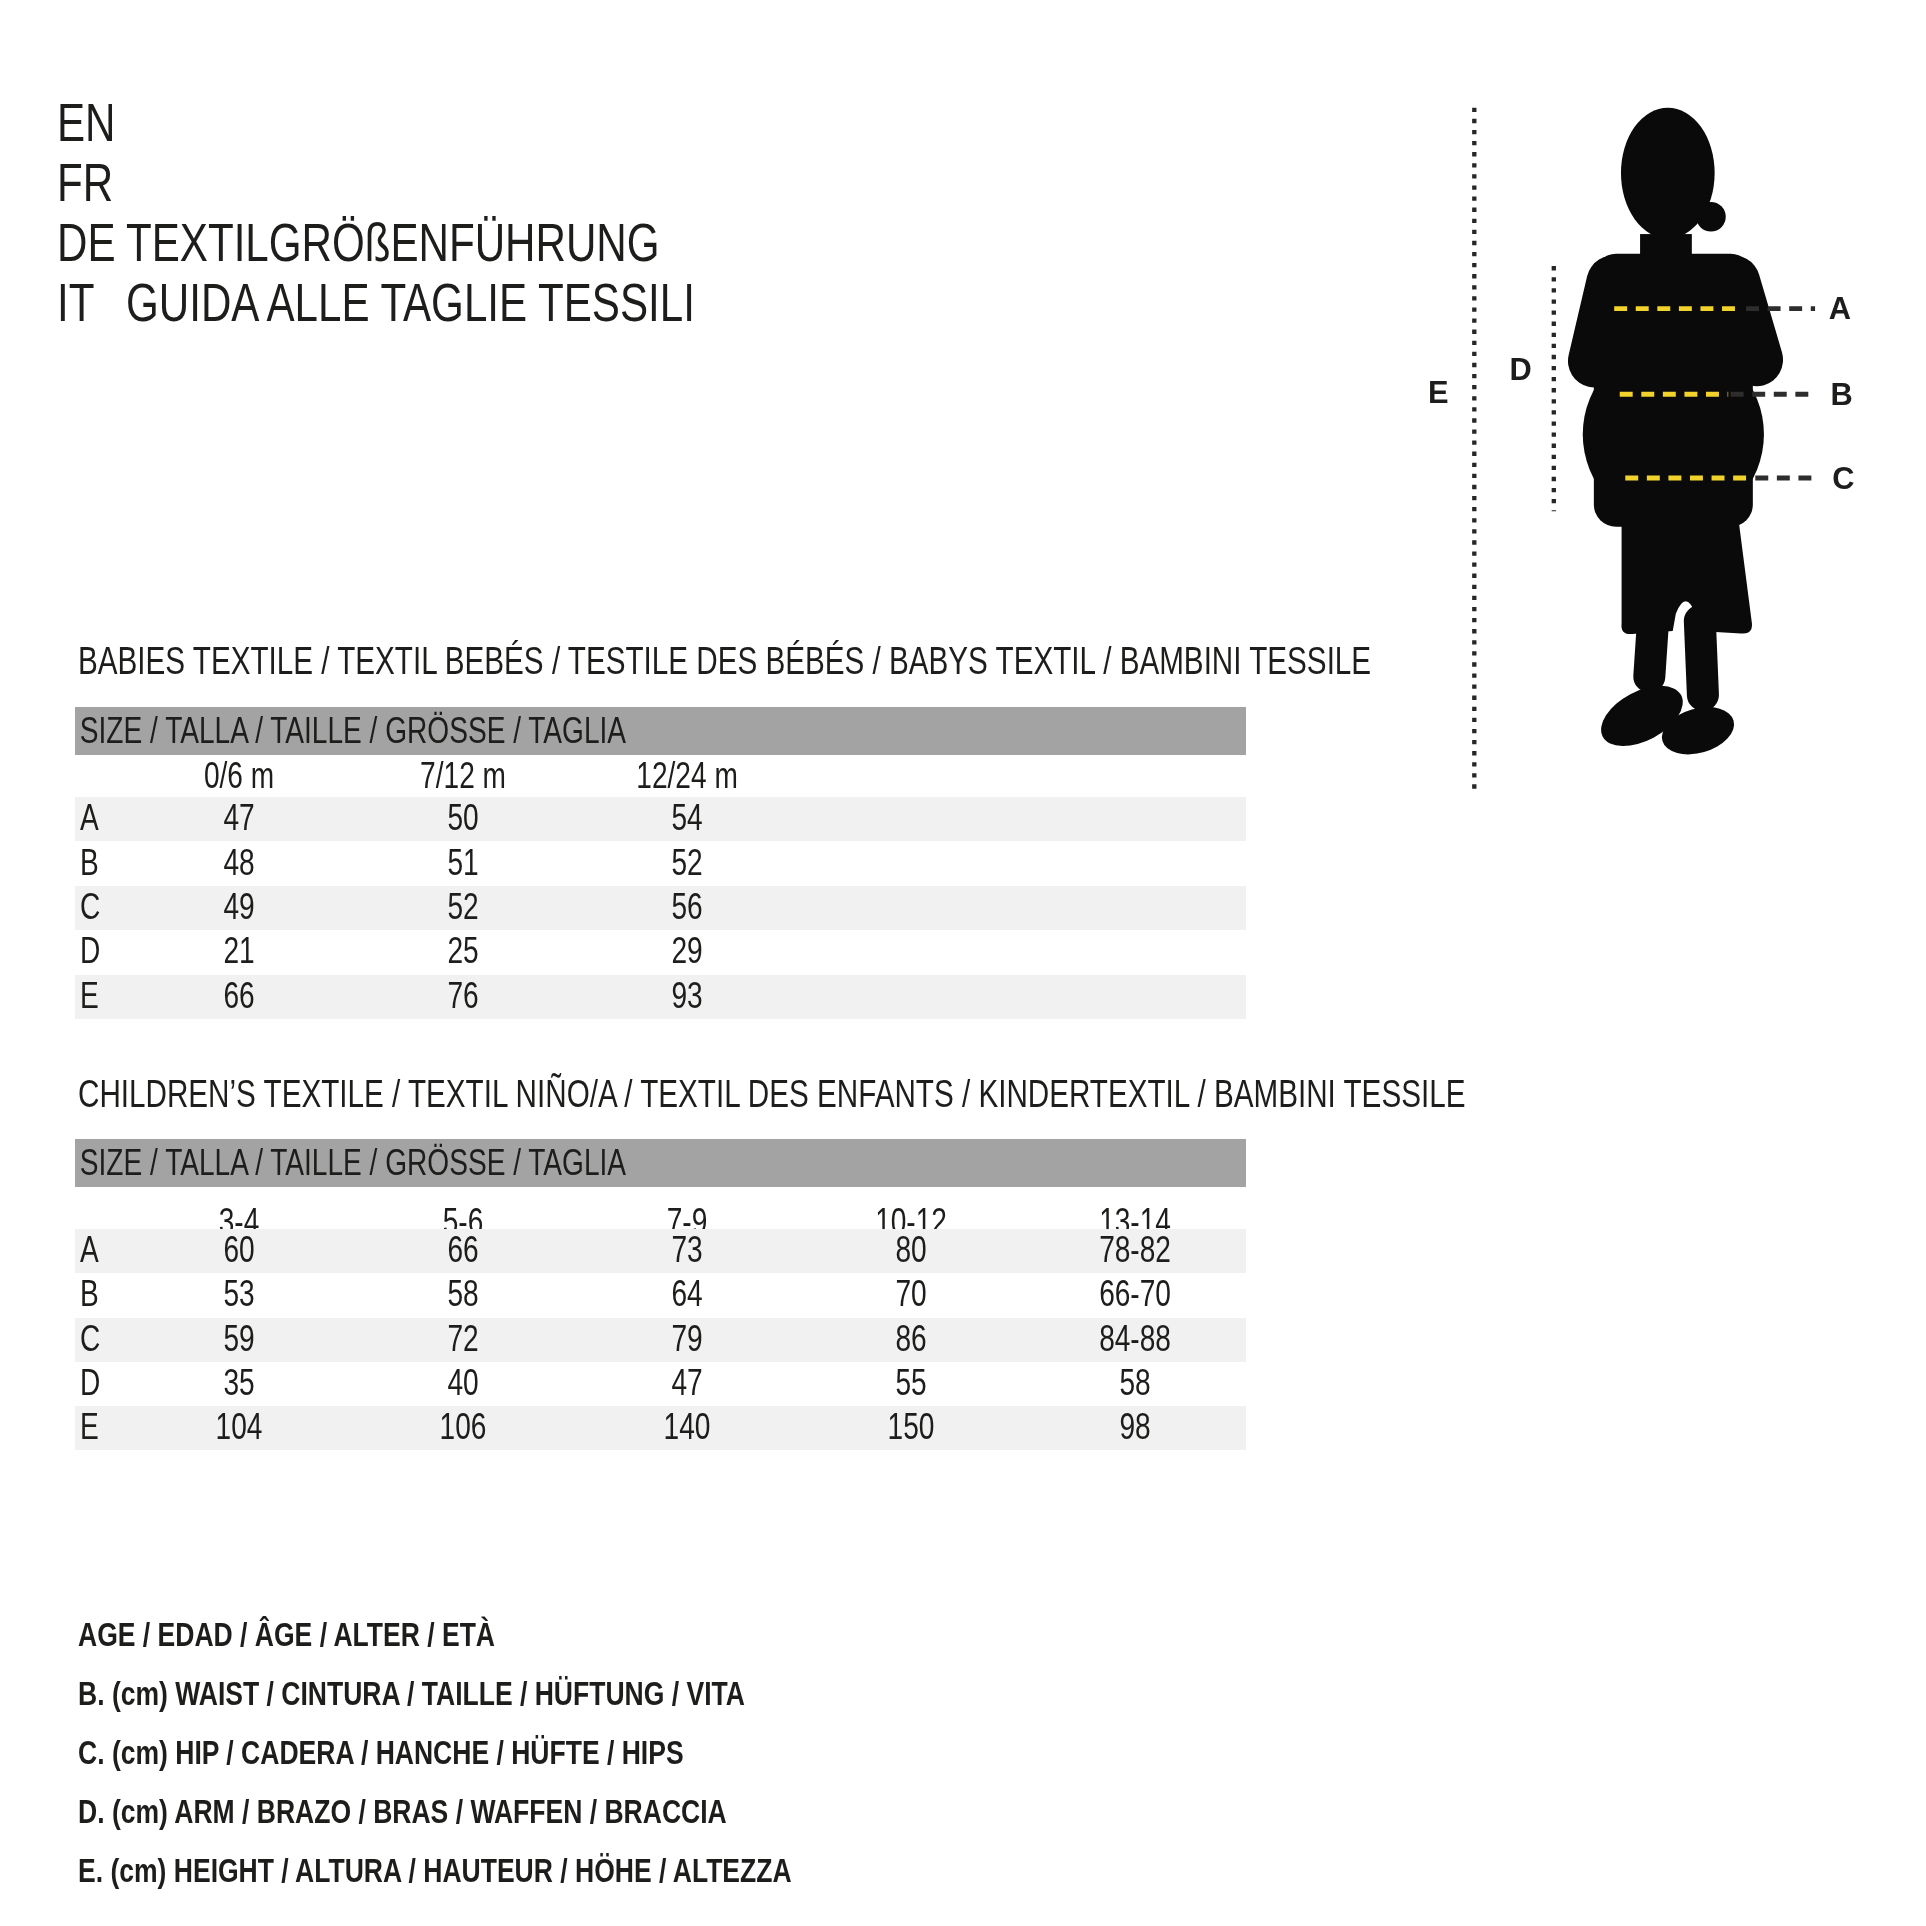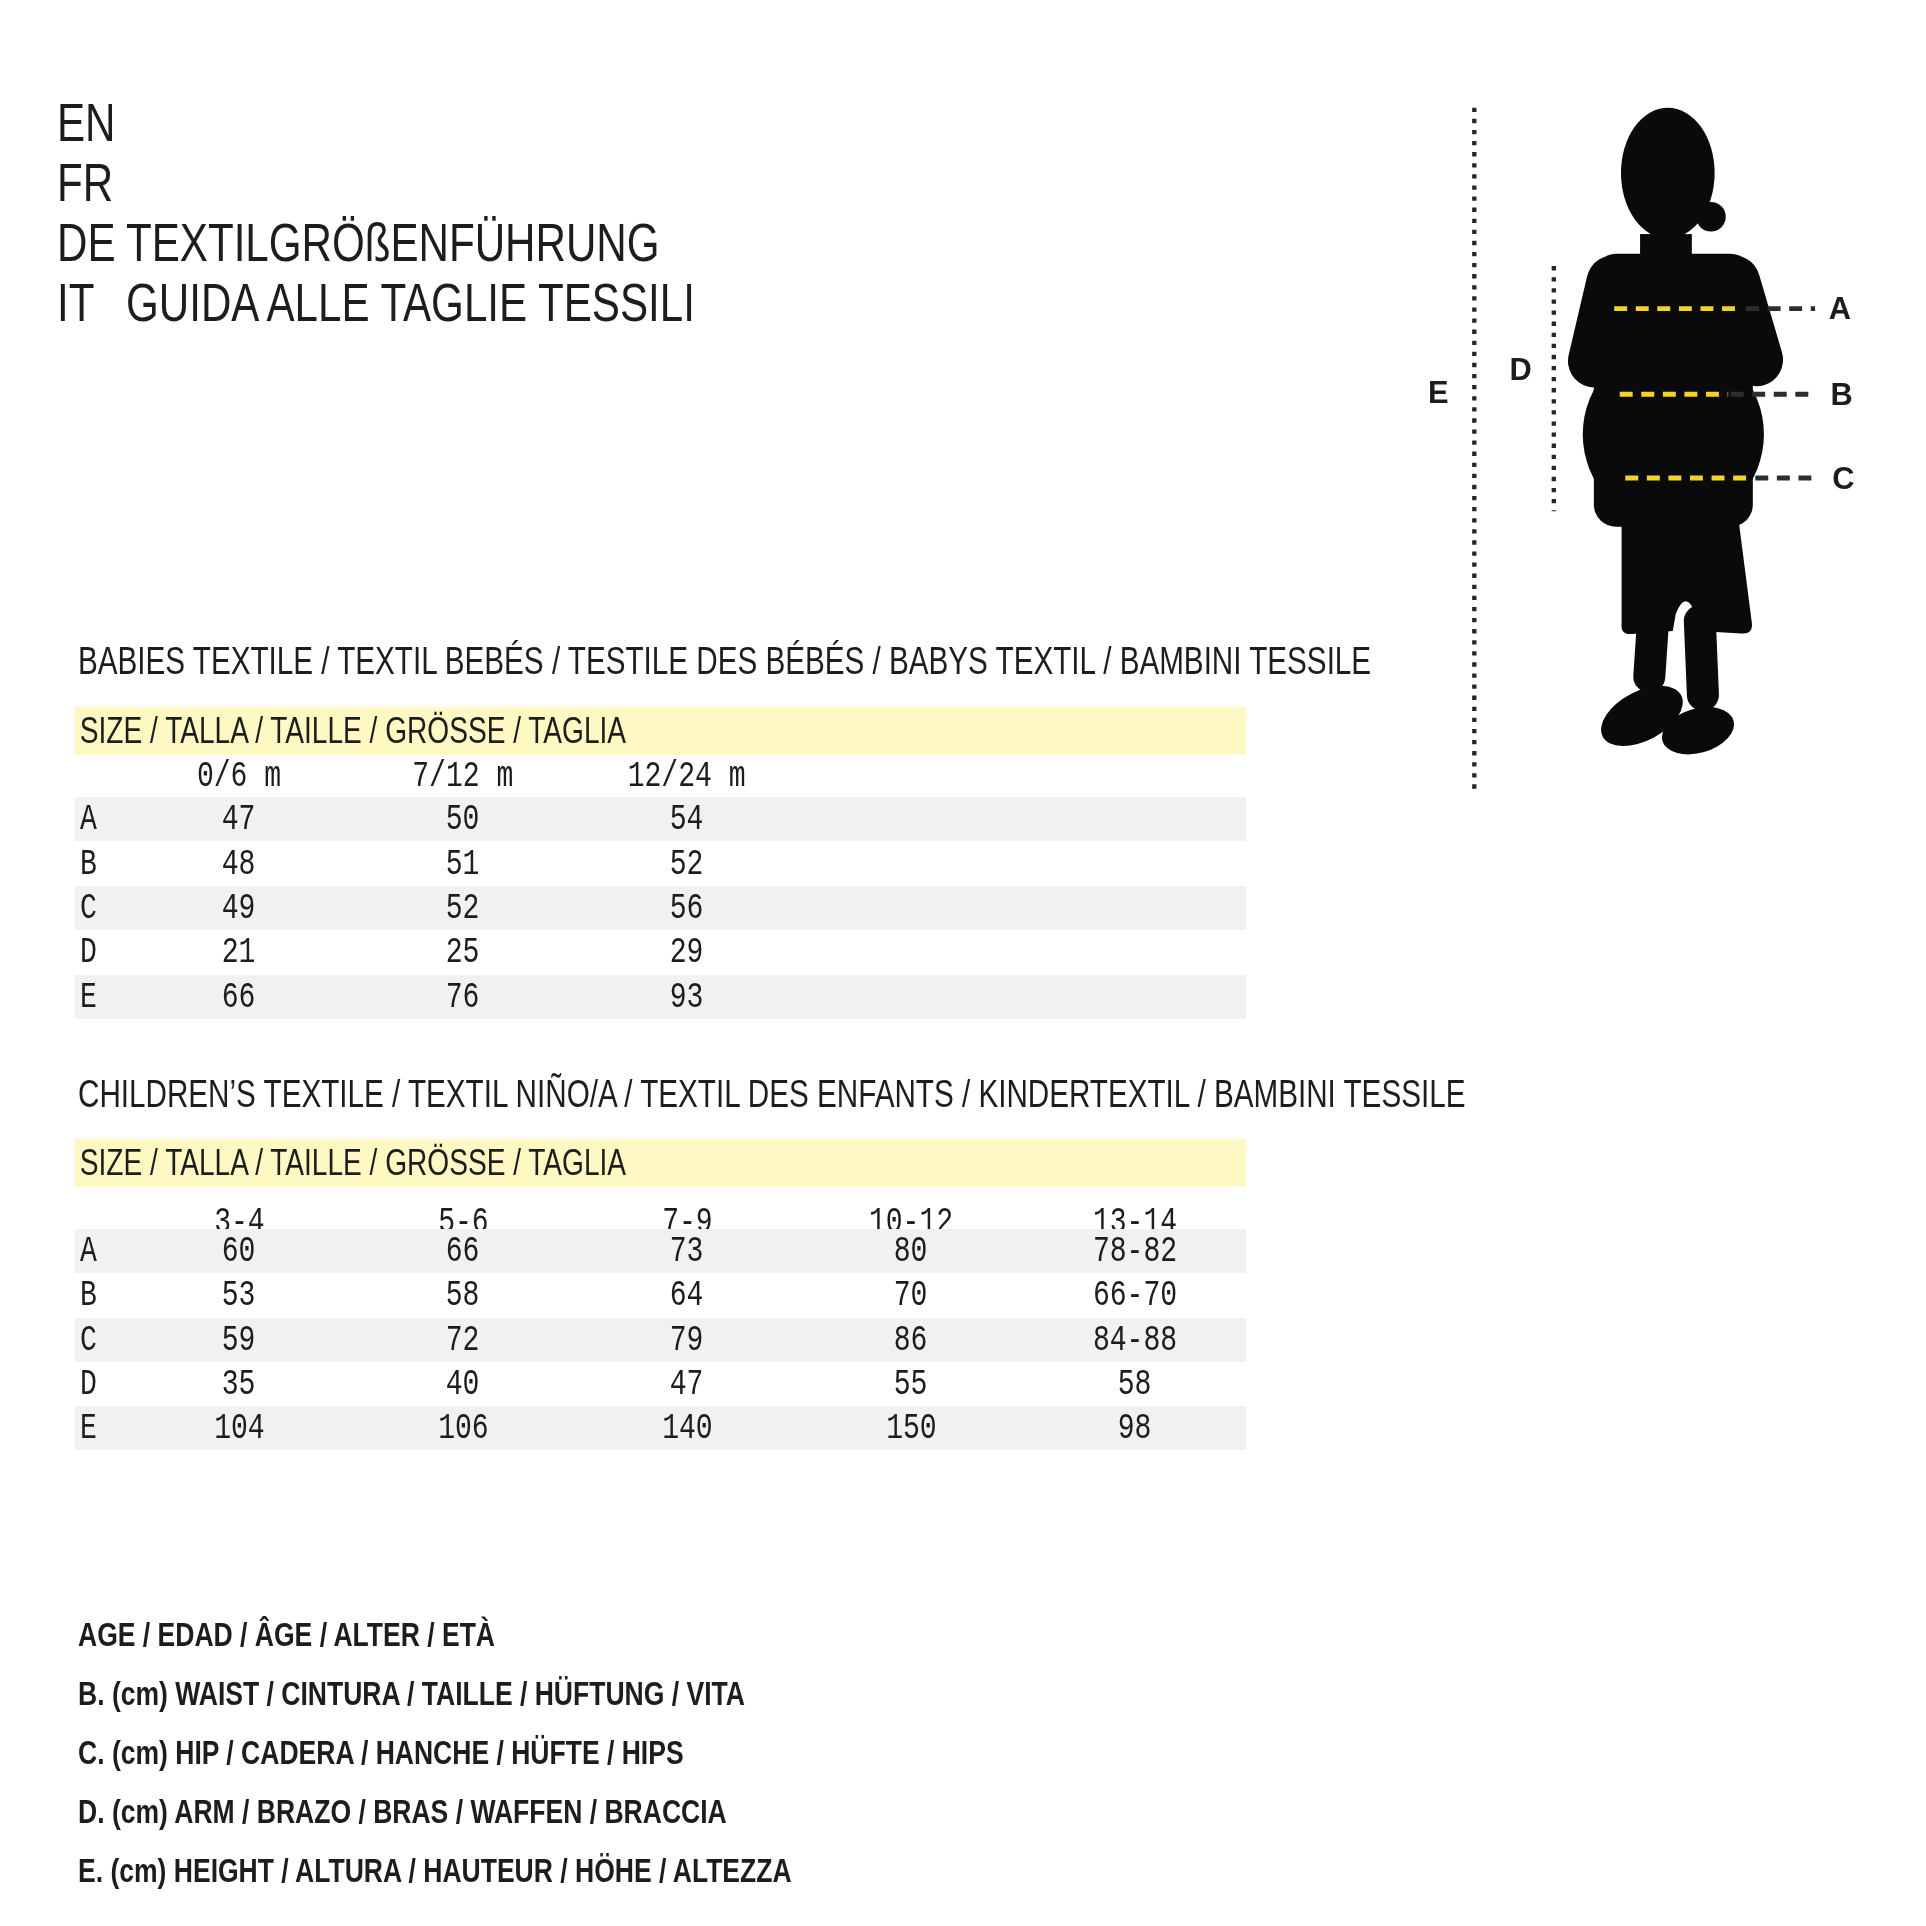--- a/index.html
+++ b/index.html
@@ -18,23 +18,23 @@
   .lang-row{display:grid;grid-template-columns:69px auto;line-height:60px;font-size:54px;}
 
   
   .figure-wrap{position:absolute;left:1417px;top:86px;width:509px;height:709px;}
   .figure-wrap svg{display:block;width:509px;height:709px;}
   .figure-wrap text{font-family:"Liberation Sans","DejaVu Sans",sans-serif;font-weight:bold;font-size:50px;fill:#1d1d1b;}
 
   
   .size-section{position:absolute;left:75px;width:1174px;}
   .tbl-title{position:absolute;left:2.5px;top:0;font-size:38px;line-height:38px;white-space:nowrap;}
-  .size-band{position:absolute;left:0;width:1171px;height:48px;background:#fef9c3;display:flex;align-items:center;font-size:36px;}
+  .size-band{position:absolute;left:0;width:1171px;height:48px;background:#a3a3a3;display:flex;align-items:center;font-size:36px;}
   .size-band .cx{padding-left:6.2px;}
-  .t-row{position:absolute;left:0;width:1171px;display:flex;align-items:center;font-size:36px;font-family:Liberation Mono, monospace;}
+  .t-row{position:absolute;left:0;width:1171px;display:flex;align-items:flex-start;font-size:36px;}
   .t-row.colhdr{height:42px;}
   .t-row.data{height:44px;}
   .t-row.stripe{background:#f1f1f1;}
   .cell{display:flex;align-items:center;justify-content:center;width:224px;flex:0 0 224px;}
   .cell.rowlabel{width:52px;flex:0 0 52px;justify-content:flex-start;padding-left:5px;box-sizing:border-box;}
 
   
   .legend-block{position:absolute;left:78px;top:1605px;font-size:34px;font-weight:bold;}
   .legend-line{line-height:59px;white-space:nowrap;}
 </style>

